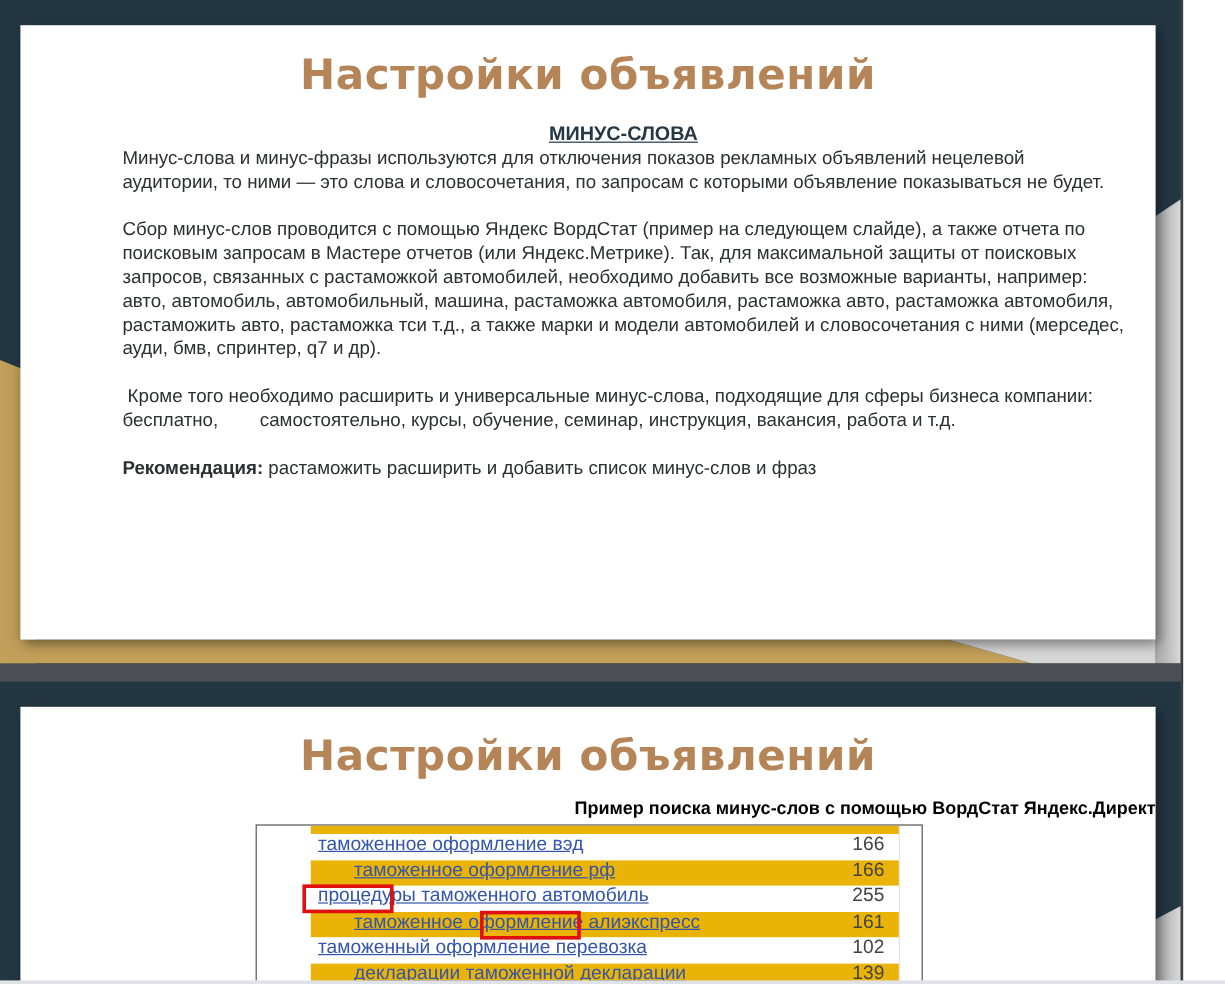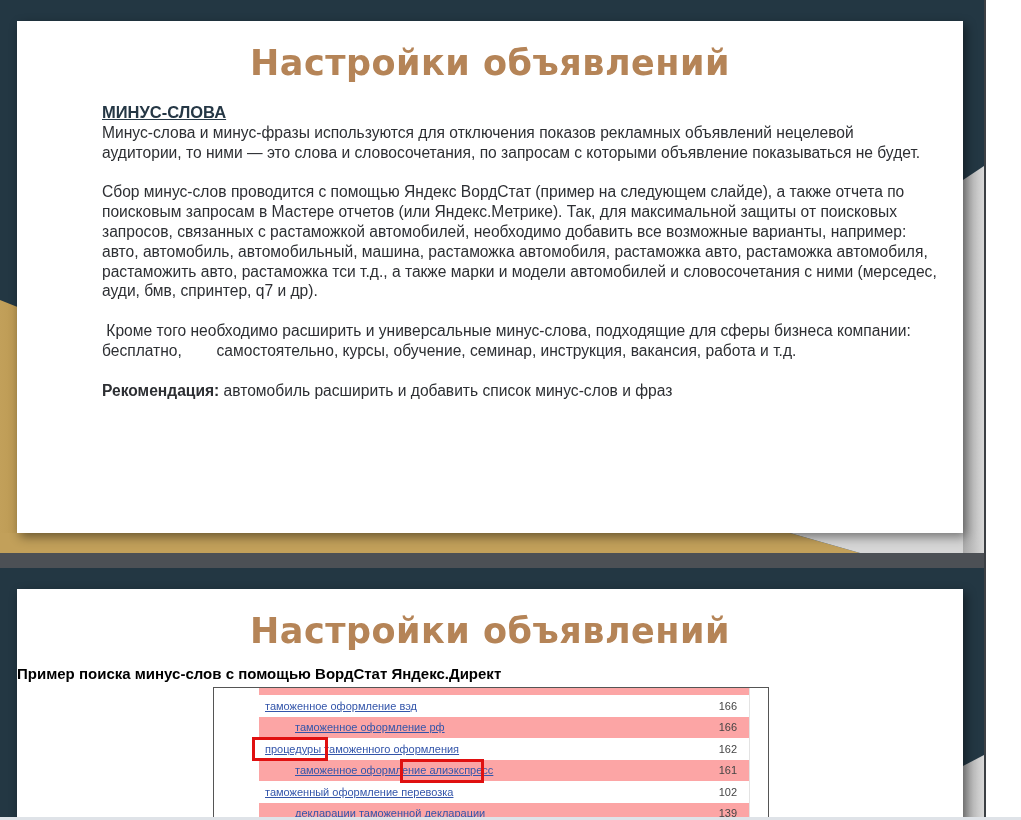--- a/index.html
+++ b/index.html
@@ -36,42 +36,42 @@
     font-family: "DejaVu Sans", sans-serif;
     color: #b58457; font-size: 35px; font-weight: bold; letter-spacing: 0.5px;
   }
   #card1 .slide-title { top: 22px; }
   #card2 .slide-title { top: 22px; }
   .body-text {
     position: absolute; left: 85px; top: 82px; width: 835px;
     color: #2d2f33; font-size: 15.6px; line-height: 19.8px;
   }
   .section-heading {
-    font-weight: bold; text-decoration: underline; color: #253745; font-size: 16.5px;
+    font-weight: bold; text-decoration: underline; color: #253745; font-size: 16.5px; text-align: center;
   }
   .para { margin: 0; }
   .gap { height: 20px; }
   .bold { font-weight: bold; text-align: center; }
   .example-caption {
-    position: absolute; top: 76px; left: 0; right: 0; text-align: left;
+    position: absolute; top: 76px; left: 0; right: 0; text-align: right;
     font-weight: bold; color: #000; font-size: 15px;
   }
   .screenshot-frame {
     position: absolute; left: 196px; top: 98px; width: 554px; height: 150px;
     border: 1px solid #555; background: #fff; overflow: hidden;
   }
   .wordstat-table {
     position: absolute; left: 45px; top: 0; width: 490px;
     border-right: 1px solid #e3e3e3;
   }
   .ws-row {
-    height: 21.5px; display: flex; align-items: center; justify-content: space-between;
-    font-size: 11px; padding: 0 6px 0 6px; position: relative;
+    height: 21.5px; display: flex; justify-content: space-between;
+    font-size: 16px; padding: 0 6px 0 6px; position: relative;
   }
-  .ws-row.shade { background: #fca5a5; padding-left: 36px; }
+  .ws-row.shade { background: #eab308; padding-left: 36px; }
   .ws-row.top-cut { height: 7px; }
   .ws-link { color: #3355aa; text-decoration: underline; }
   .ws-count { color: #444; margin-right: 6px; }
   .hl-box { position: absolute; border: 3px solid #e01010; }
   .bottom-strip {
     position: absolute; left: 0; top: 817px; width: 1021px; height: 3px; background: #dfe3e8;
   }
 </style>
 </head>
 <body>
@@ -100,21 +100,21 @@
       <div class="slide-title">Настройки объявлений</div>
       <div class="body-text">
         <div class="section-heading">МИНУС-СЛОВА</div>
         <p class="para">Минус-слова и минус-фразы используются для отключения показов рекламных объявлений  нецелевой аудитории, то ними — это слова и словосочетания, по запросам с которыми объявление показываться не будет.</p>
         <div class="gap"></div>
         <p class="para">Сбор минус-слов проводится с помощью Яндекс ВордСтат (пример на следующем слайде), а также отчета по поисковым запросам в Мастере отчетов (или Яндекс.Метрике). Так, для максимальной защиты от поисковых запросов, связанных с растаможкой автомобилей, необходимо добавить все возможные варианты, например: авто, автомобиль, автомобильный, машина, растаможка автомобиля, растаможка авто, растаможка автомобиля, растаможить авто, растаможка тси т.д., а также марки и модели автомобилей и словосочетания с ними (мерседес, ауди, бмв, спринтер, q7 и др).</p>
         <div class="gap"></div>
         <p class="para" style="white-space:pre-wrap"> Кроме того необходимо расширить и универсальные минус-слова, подходящие для сферы бизнеса компании: бесплатно,        самостоятельно, курсы, обучение, семинар, инструкция, вакансия, работа и т.д.</p>
         <div class="gap"></div>
         <p class="para">
-          <span class="bold">Рекомендация:</span><span> автомобиль расширить и добавить список минус-слов и фраз</span>
+          <span class="bold">Рекомендация:</span><span> растаможить расширить и добавить список минус-слов и фраз</span>
         </p>
       </div>
     </div>
   </div>
 
   <div class="slide-bg" id="slide2-bg">
     <svg class="gold-shape" width="984" height="252" style="left:0;top:0">
       <defs>
         <linearGradient id="gr2" x1="0" y1="0" x2="1" y2="0">
           <stop offset="0" stop-color="#a8a8a8"></stop>
@@ -133,22 +133,22 @@
           <div class="ws-row shade top-cut"></div>
           <div class="ws-row">
             <span class="ws-link">таможенное оформление вэд</span>
             <span class="ws-count">166</span>
           </div>
           <div class="ws-row shade">
             <span class="ws-link">таможенное оформление рф</span>
             <span class="ws-count">166</span>
           </div>
           <div class="ws-row">
-            <span class="ws-link">процедуры таможенного оформления</span>
-            <span class="ws-count">162</span>
+            <span class="ws-link">процедуры таможенного автомобиль</span>
+            <span class="ws-count">255</span>
           </div>
           <div class="ws-row shade">
             <span class="ws-link">таможенное оформление алиэкспресс</span>
             <span class="ws-count">161</span>
           </div>
           <div class="ws-row">
             <span class="ws-link">таможенный оформление перевозка</span>
             <span class="ws-count">102</span>
           </div>
           <div class="ws-row shade">

